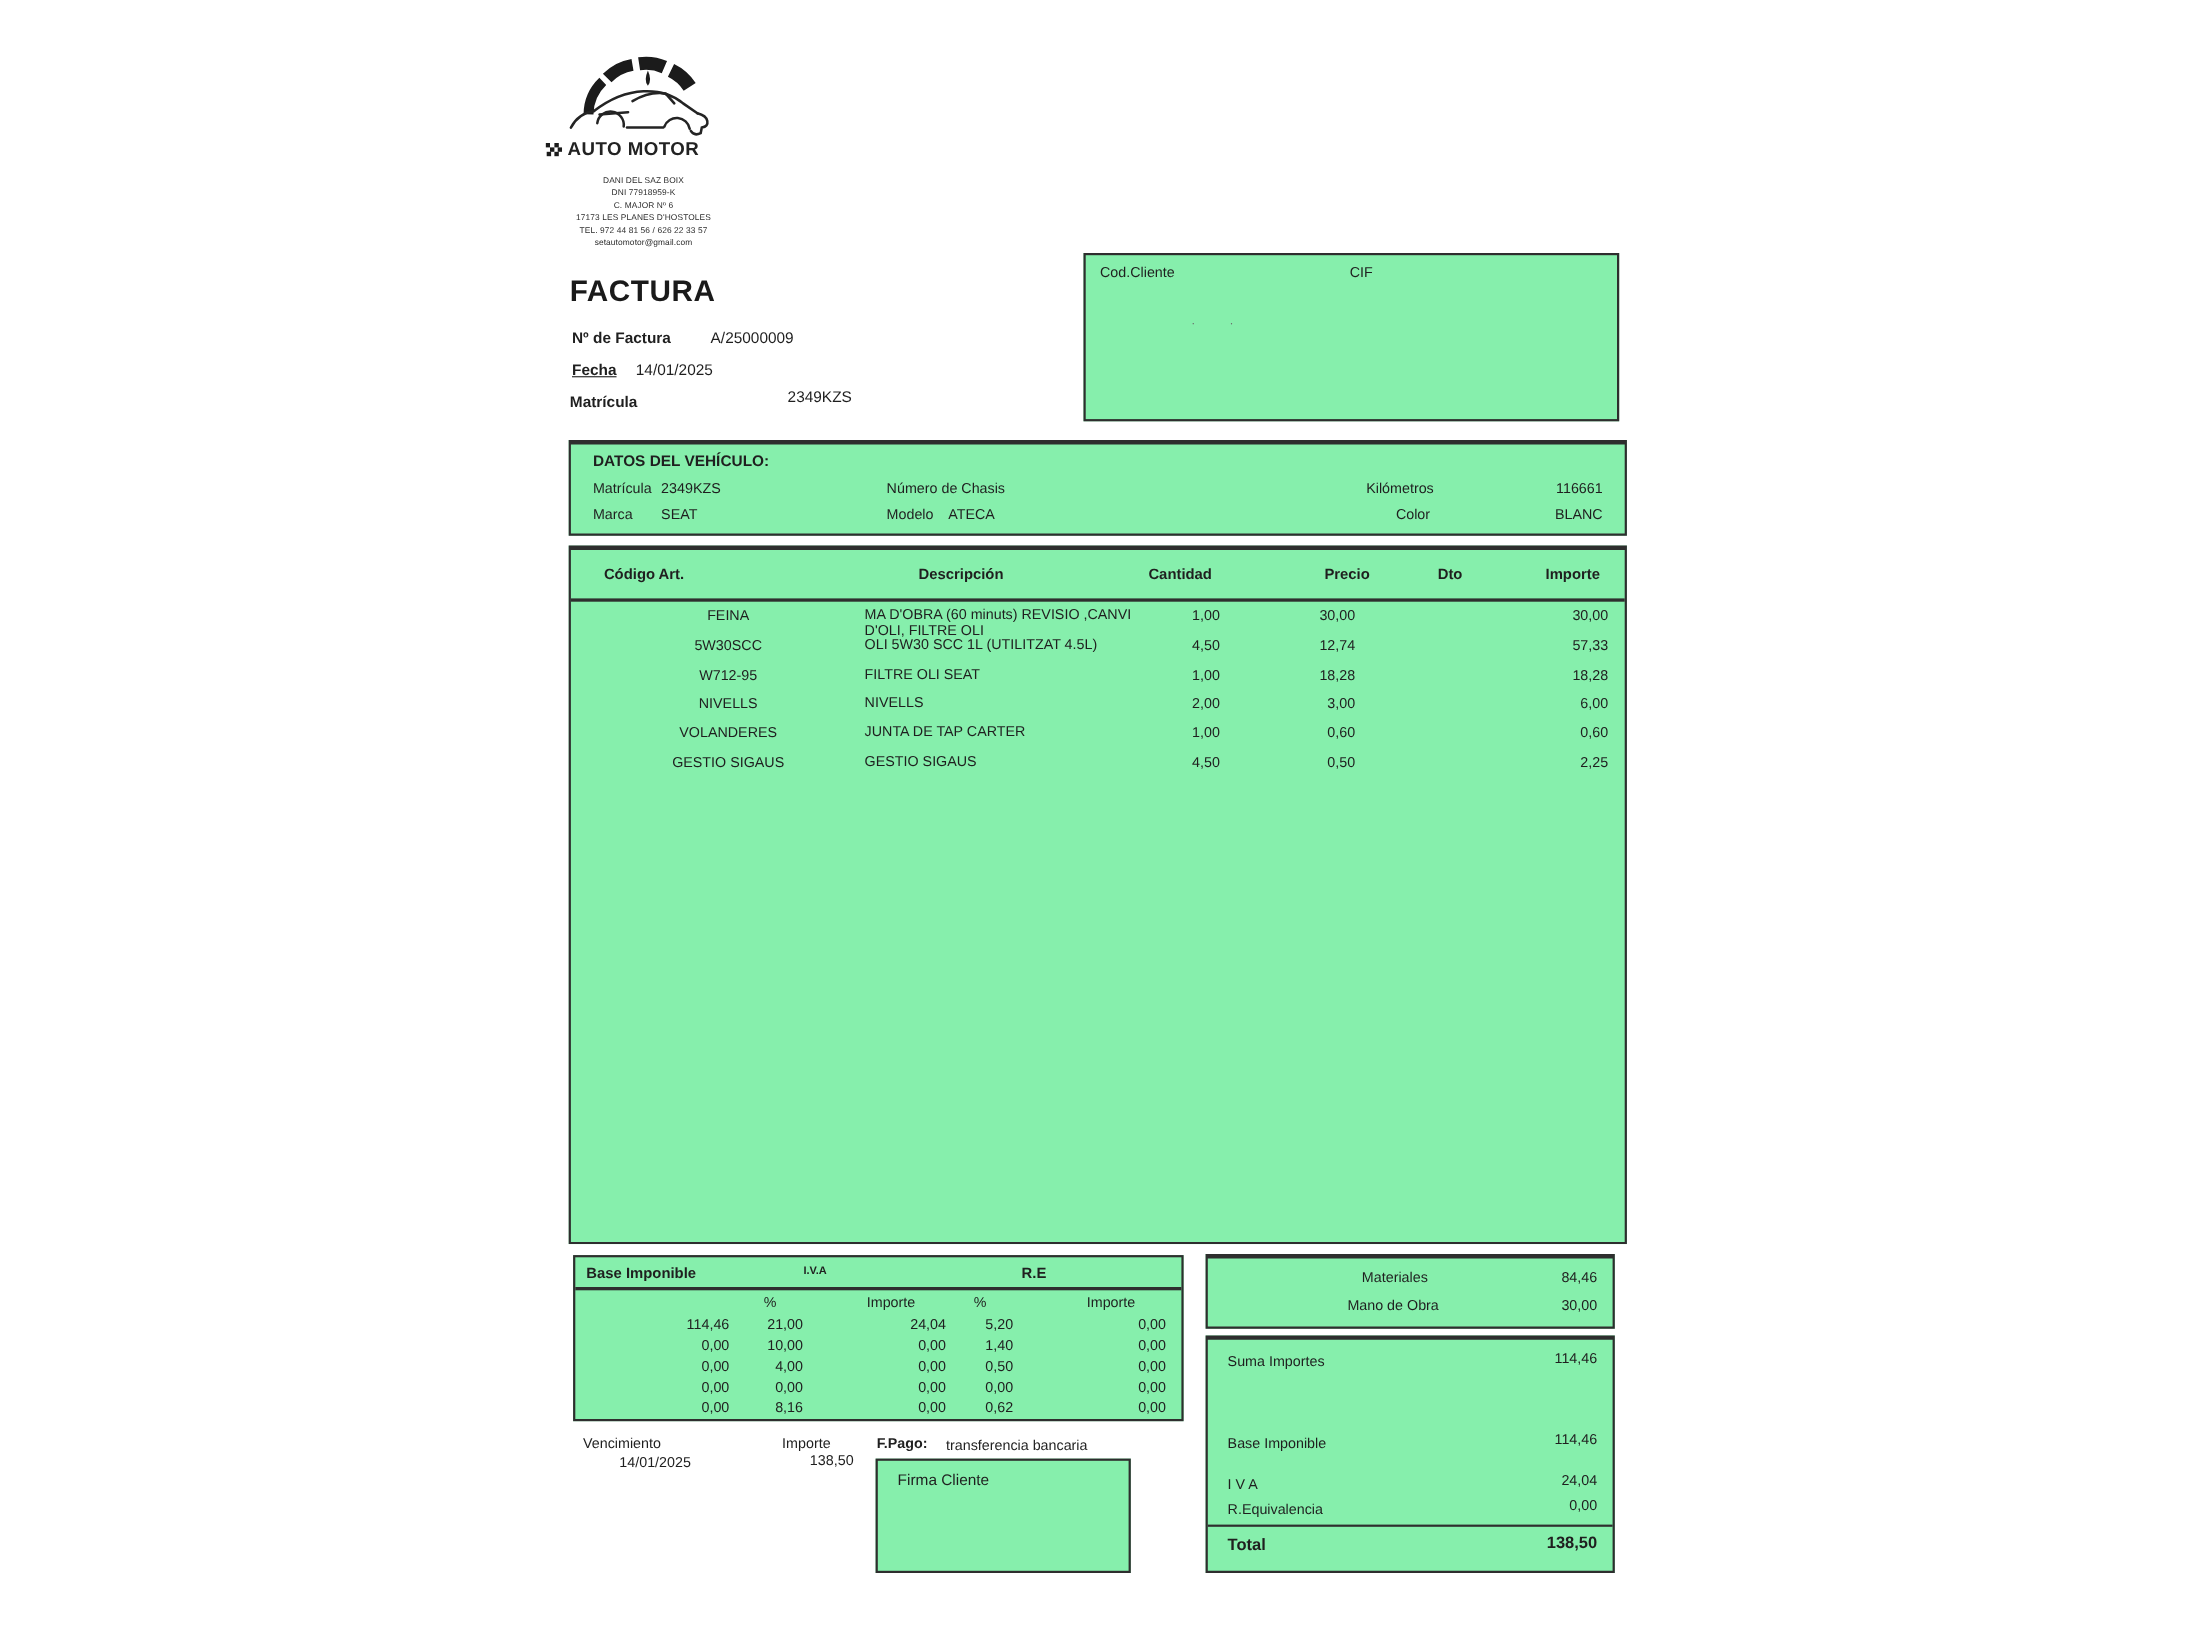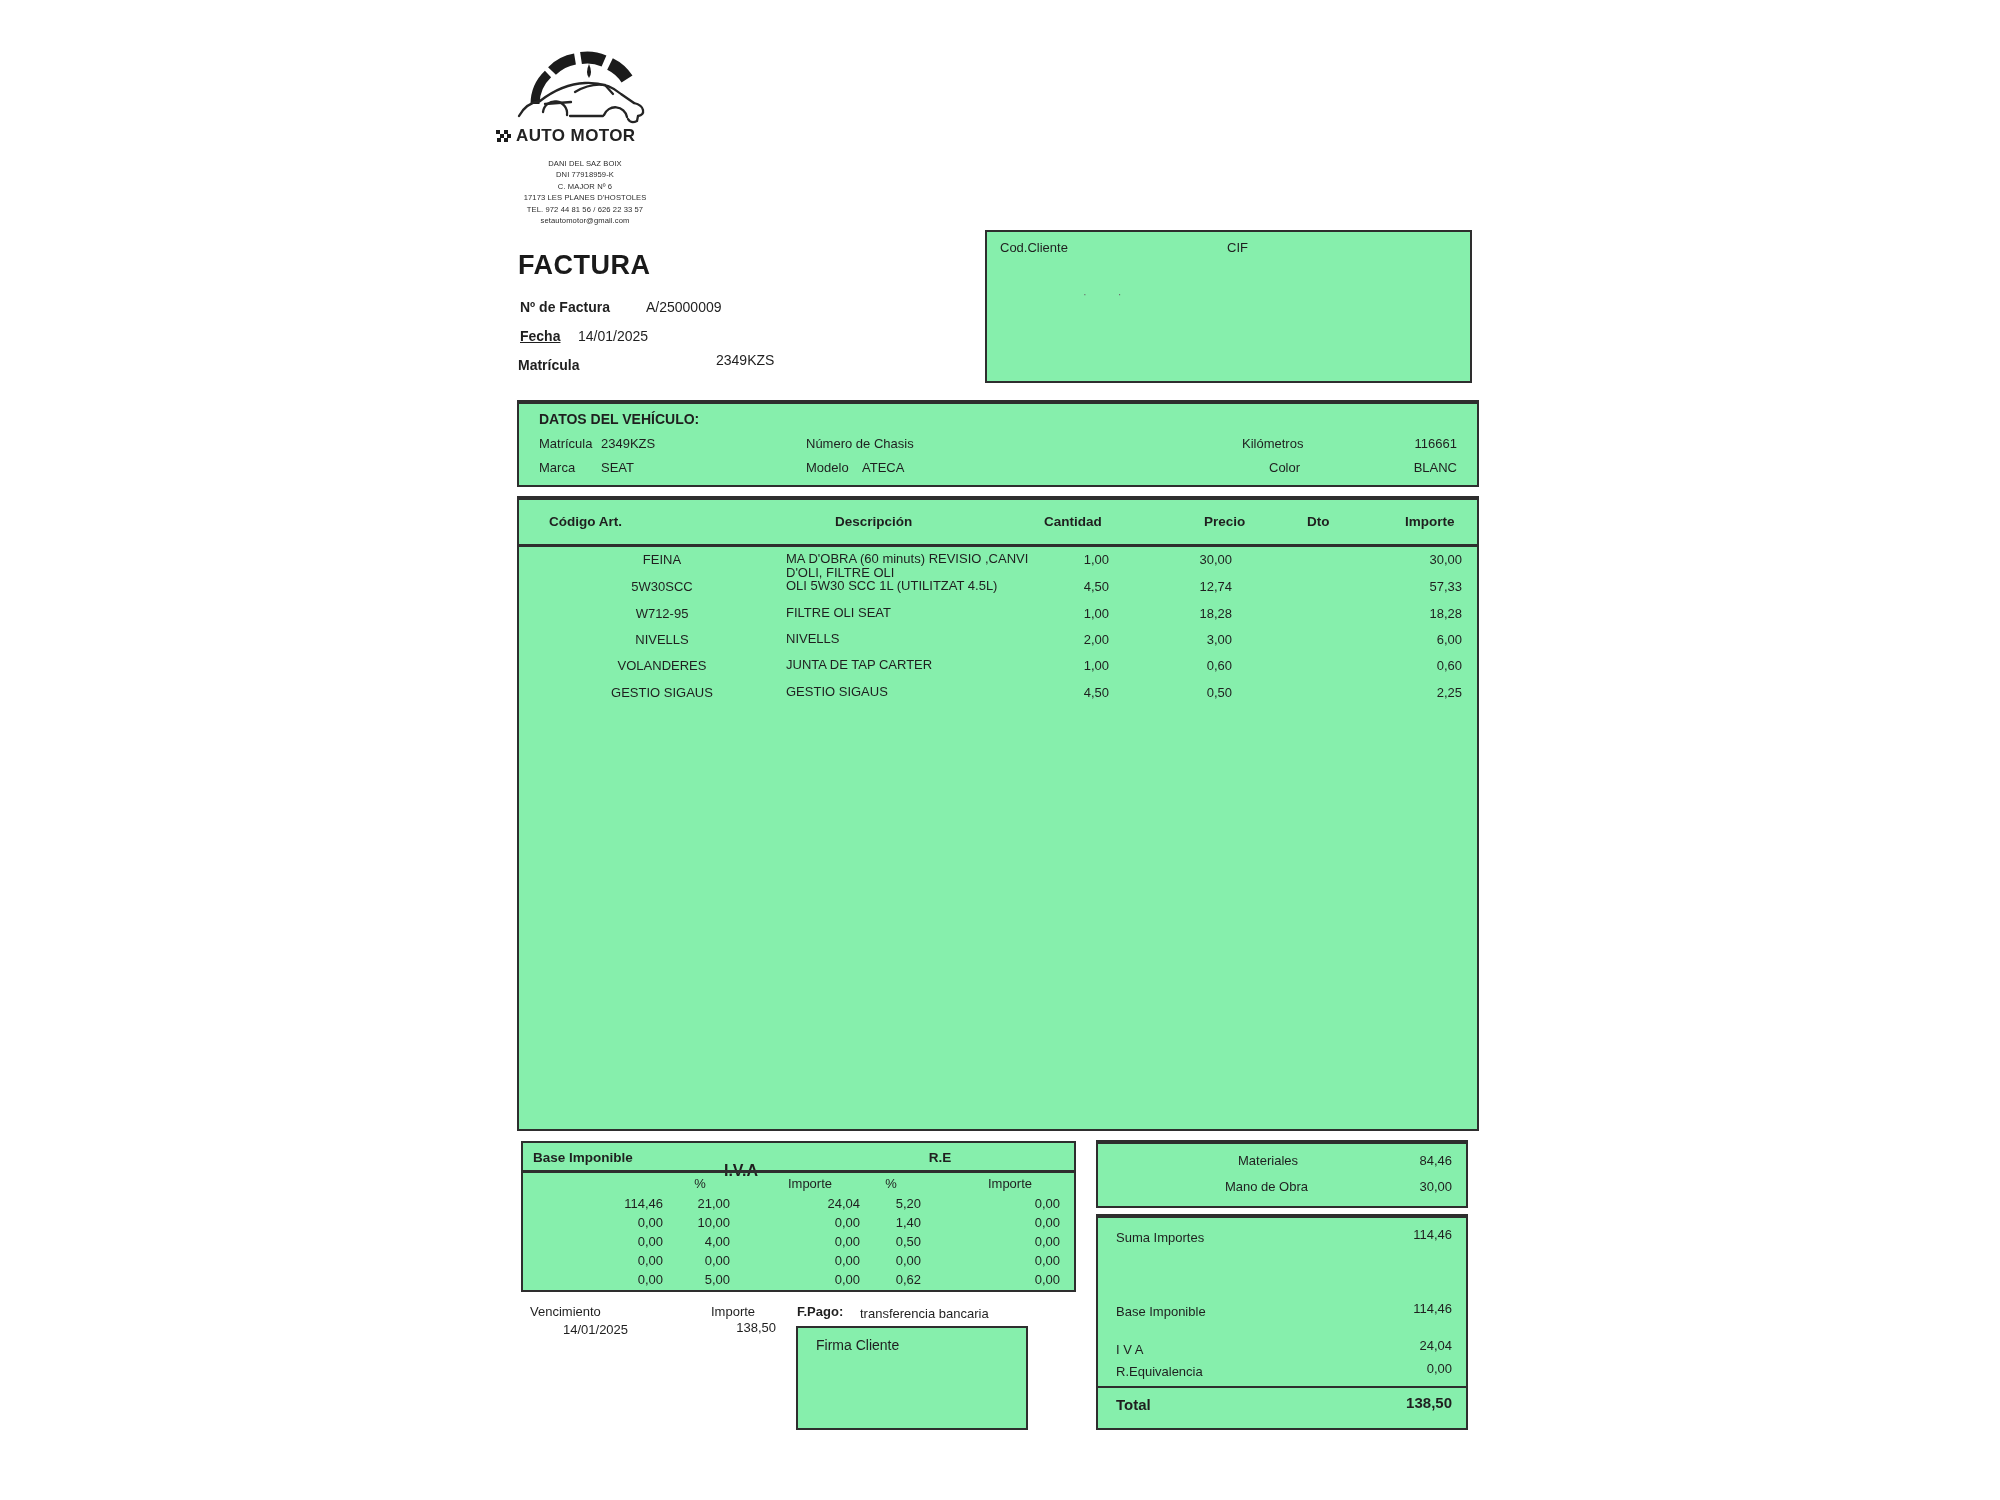--- a/index.html
+++ b/index.html
@@ -183,21 +183,21 @@
       <span class="cell-desc">GESTIO SIGAUS</span>
       <span class="cell-qty">4,50</span>
       <span class="cell-price">0,50</span>
       <span class="cell-dto"></span>
       <span class="cell-imp">2,25</span>
     </div>
   </div>
 
   <div class="box ttable" style="left:521px;top:1141px;width:551px;height:147px;">
     <span class="abs b" style="left:10px;top:7px;font-size:13.5px;">Base Imponible</span>
-    <span class="abs b c" style="left:160px;top:7px;width:116px;font-size:16px;margin-top:12px;">I.V.A</span>
+    <span class="abs b c" style="left:160px;top:7px;width:116px;font-size:10px;">I.V.A</span>
     <span class="abs b c" style="left:360px;top:7px;width:114px;font-size:13.5px;">R.E</span>
     <div class="t-rule"></div>
 
     <span class="abs c" style="left:147px;top:33px;width:60px;">%</span>
     <span class="abs c" style="left:237px;top:33px;width:100px;">Importe</span>
     <span class="abs c" style="left:338px;top:33px;width:60px;">%</span>
     <span class="abs c" style="left:437px;top:33px;width:100px;">Importe</span>
 
     <div class="abs" style="top:53px;left:0;width:100%;">
       <span class="t-base">114,46</span>
@@ -222,21 +222,21 @@
     </div>
     <div class="abs" style="top:110px;left:0;width:100%;">
       <span class="t-base">0,00</span>
       <span class="t-ivapct">0,00</span>
       <span class="t-ivaimp">0,00</span>
       <span class="t-repct">0,00</span>
       <span class="t-reimp">0,00</span>
     </div>
     <div class="abs" style="top:129px;left:0;width:100%;">
       <span class="t-base">0,00</span>
-      <span class="t-ivapct">5,00</span>
+      <span class="t-ivapct">8,16</span>
       <span class="t-ivaimp">0,00</span>
       <span class="t-repct">0,62</span>
       <span class="t-reimp">0,00</span>
     </div>
   </div>
 
   <div class="abs fs13" style="left:530px;top:1304px;">Vencimiento</div>
   <div class="abs fs13" style="left:563px;top:1322px;">14/01/2025</div>
   <div class="abs fs13" style="left:711px;top:1304px;">Importe</div>
   <div class="abs fs13 r" style="left:690px;top:1320px;width:86px;">138,50</div>

